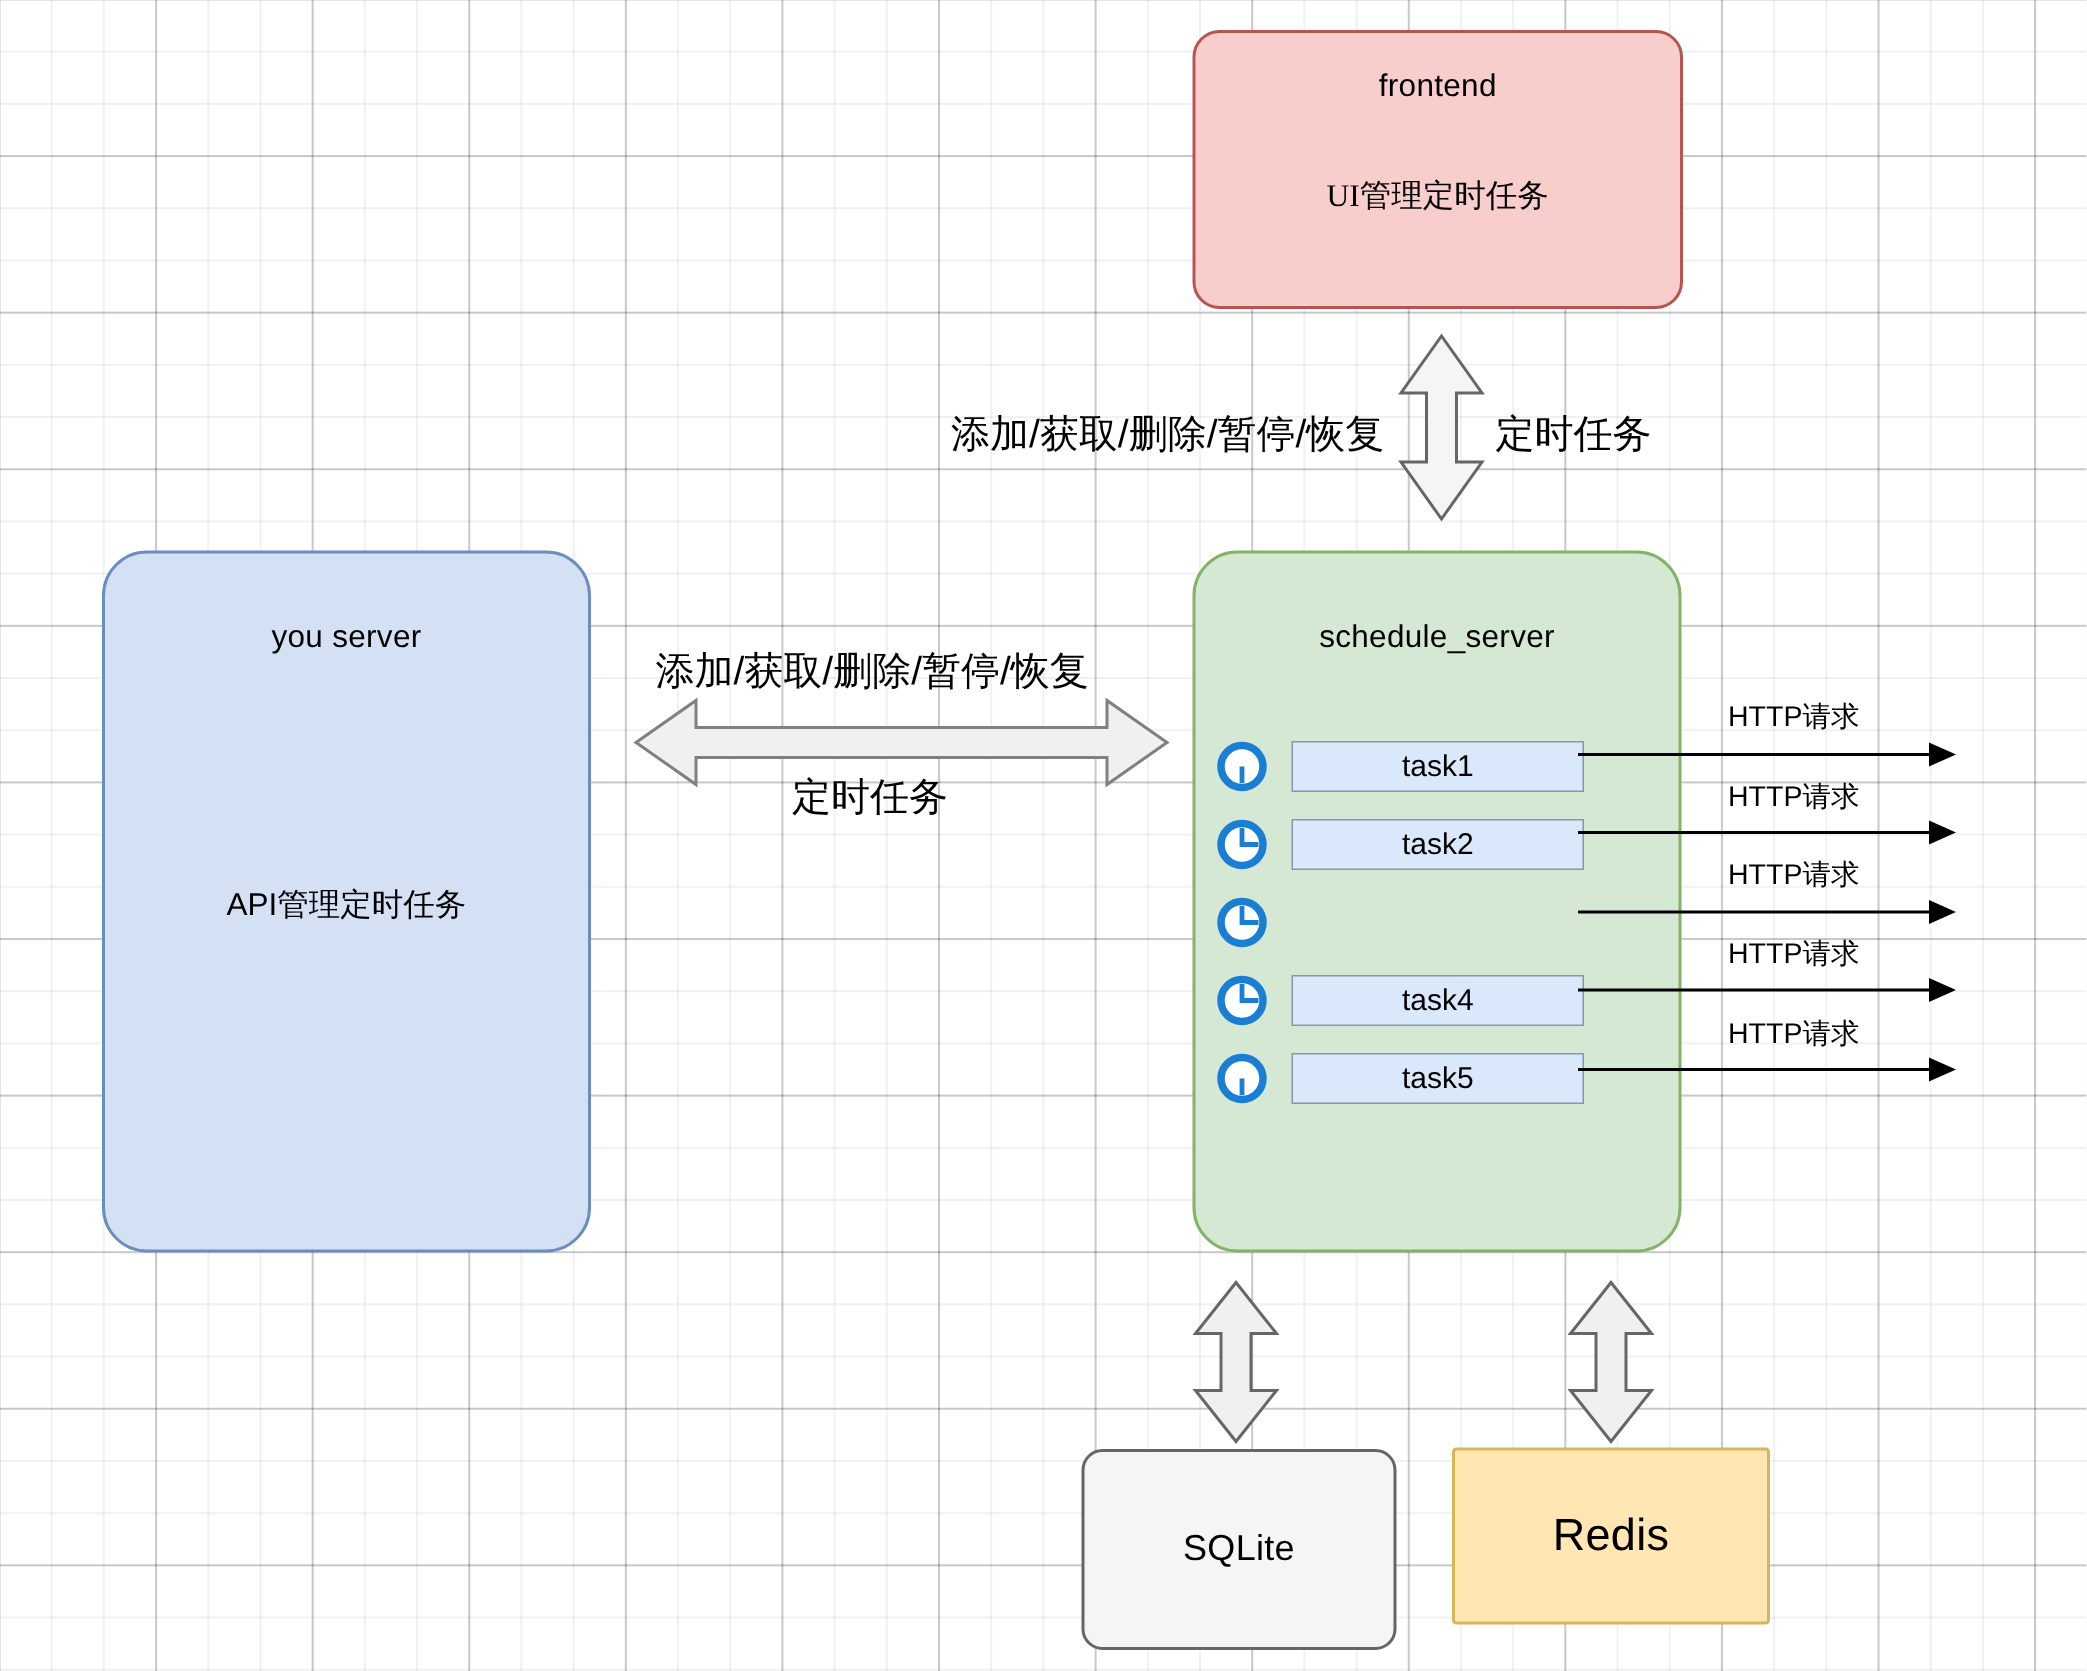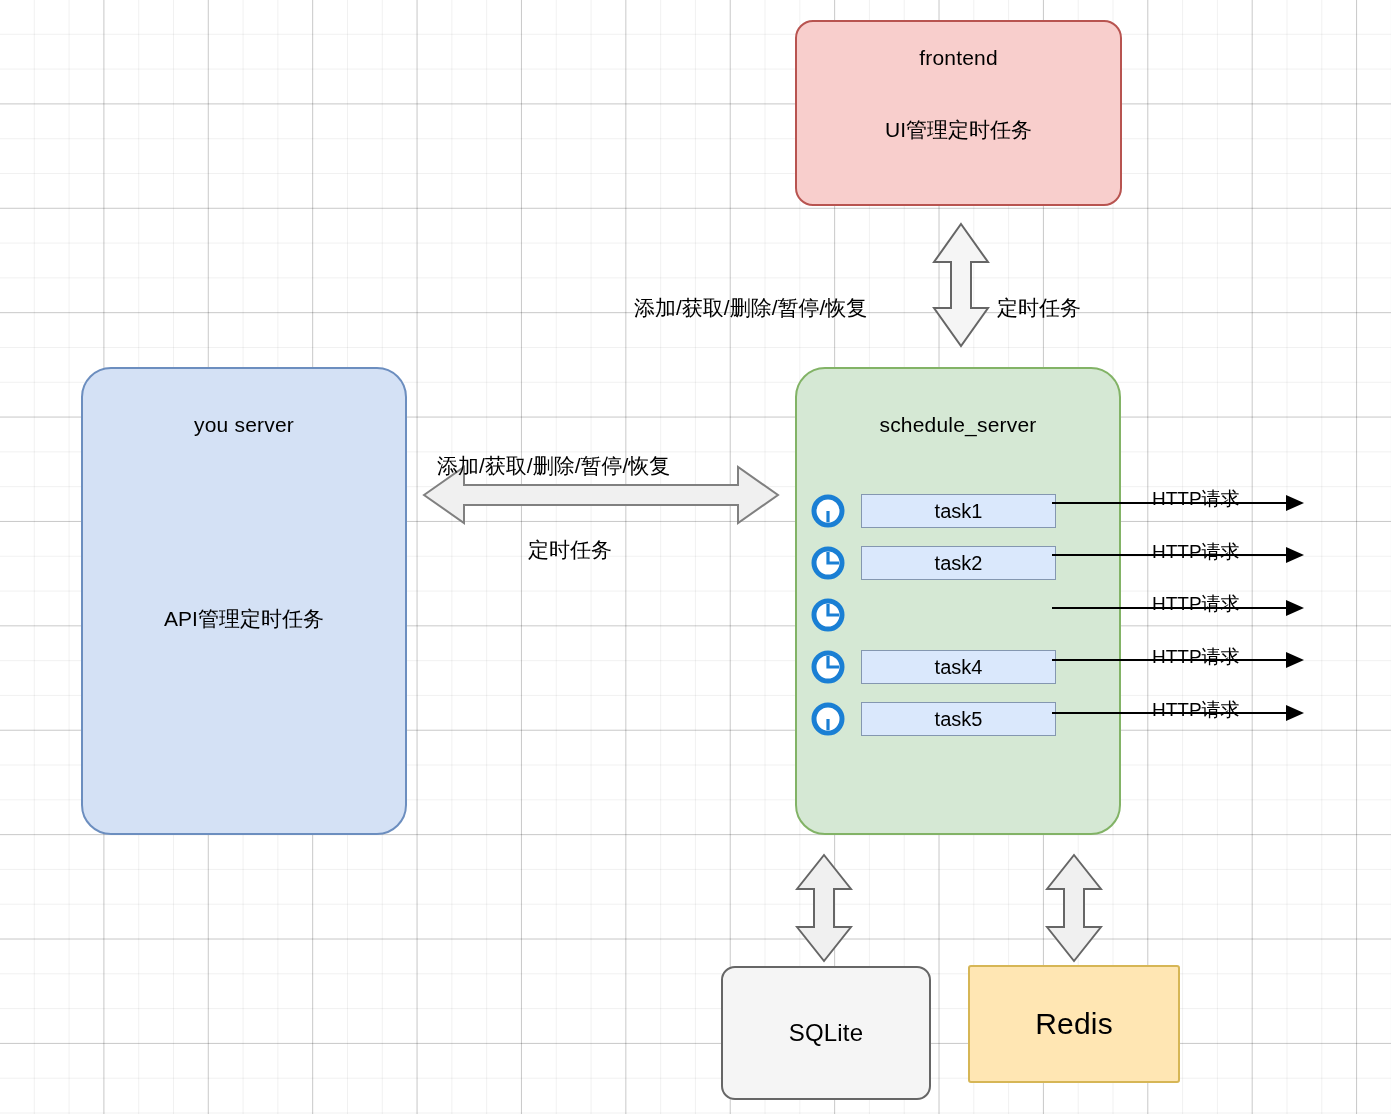--- a/index.html
+++ b/index.html
@@ -54,32 +54,31 @@
   #frontend {
     left: 795px;
     top: 20px;
     width: 327px;
     height: 186px;
     background: #f8cecc;
     border: 2px solid #b85450;
     border-radius: 18px;
   }
   #frontend .node-title { margin-top: 24px; }
-  #frontend .node-sub { margin-top: 46px; }
+  #frontend .node-sub { margin-top: 46px; font-family: Liberation Serif, serif; }
 
   
   #you-server {
-    left: 81px;
+    left: 68px;
     top: 367px;
     width: 326px;
     height: 468px;
     background: #d4e1f5;
     border: 2px solid #6c8ebf;
     border-radius: 30px;
-    gap: 16px;
   }
   #you-server .node-title { margin-top: 44px; }
   #you-server .node-sub { margin-top: 152px; }
 
   
   #schedule-server {
     left: 795px;
     top: 367px;
     width: 326px;
     height: 468px;
@@ -164,29 +163,27 @@
     height: 0;
     border-top: 8px solid transparent;
     border-bottom: 8px solid transparent;
     border-left: 18px solid #000;
   }
   .http-label {
     position: absolute;
     font-size: 19px;
     color: #000;
     white-space: nowrap;
-    margin-top: 21px;
   }
 
   .edge-label {
     position: absolute;
-    font-size: 21px;
+    font-size: 26px;
     color: #000;
     white-space: nowrap;
-    margin-top: 22px;
   }
 </style>
 </head>
 <body>
 
 <div id="canvas">
 
   <div class="node" id="frontend">
     <div class="node-title">frontend</div>
     <div class="node-sub">UI管理定时任务</div>

